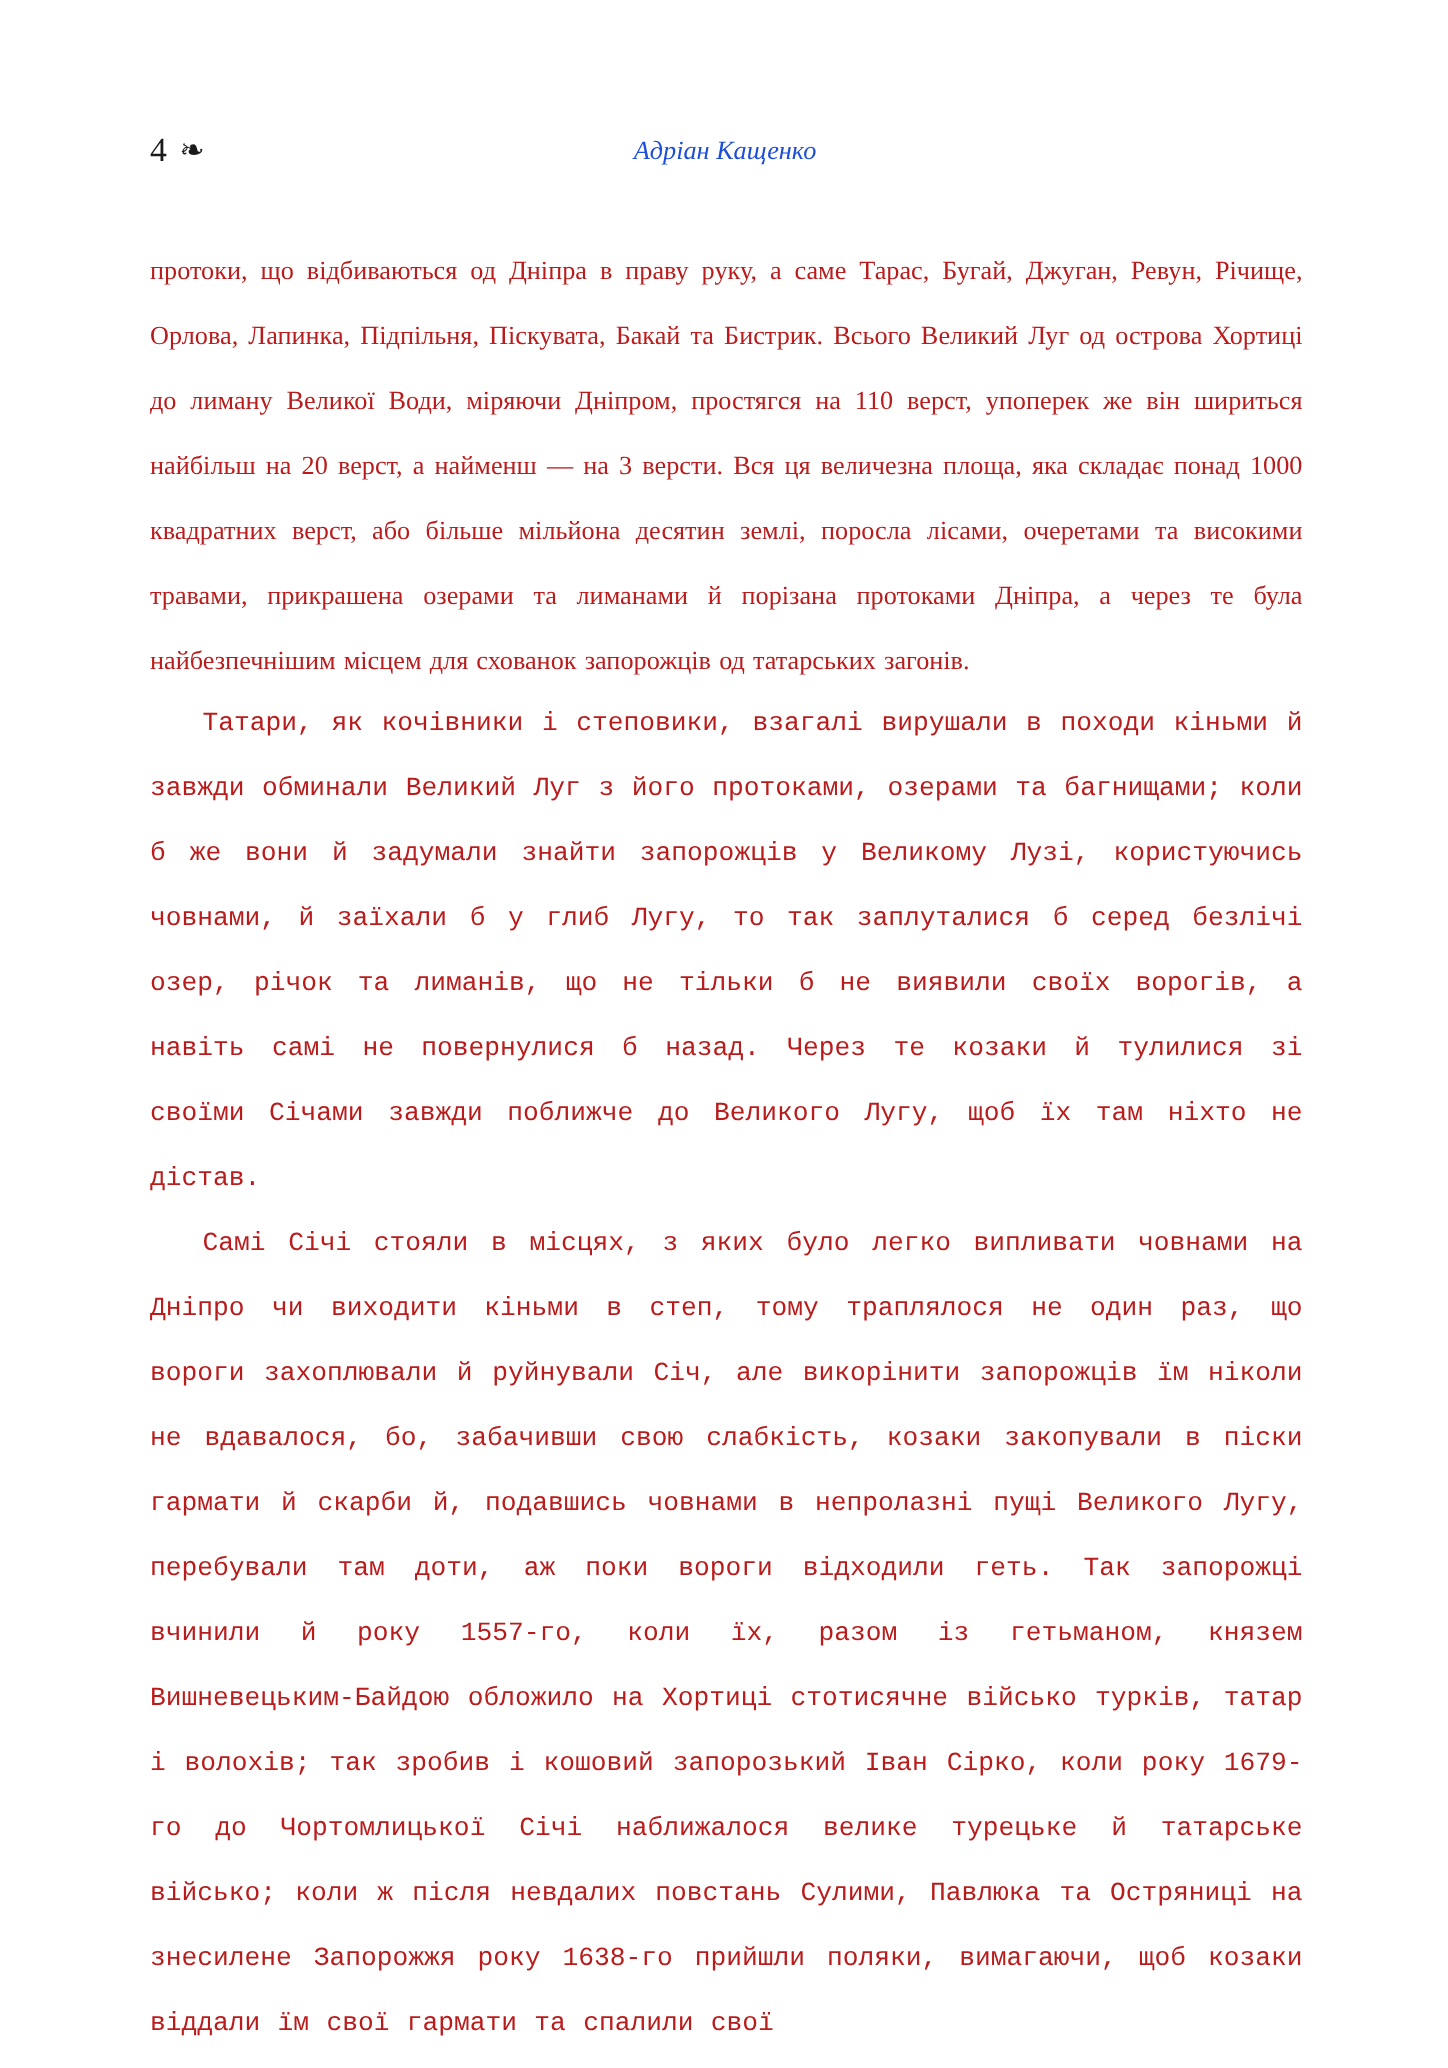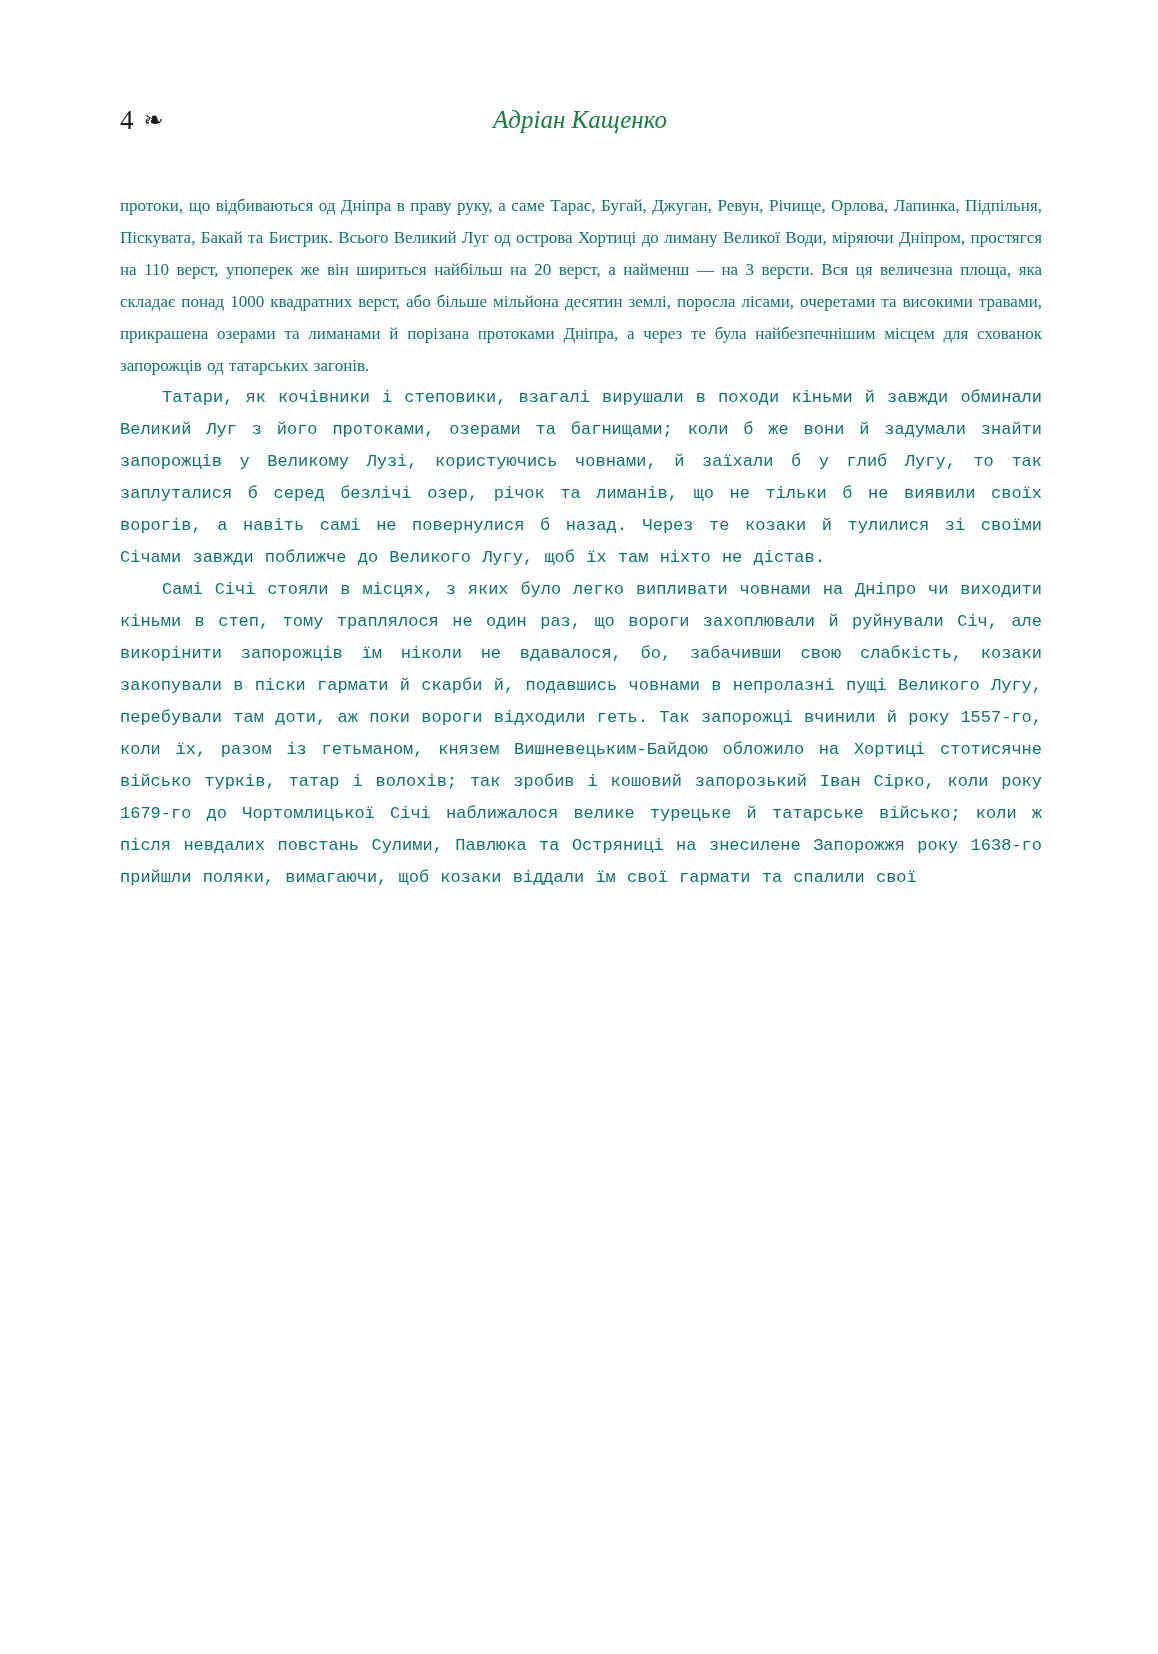--- a/index.html
+++ b/index.html
@@ -45,33 +45,33 @@
     transform: translateY(-1px);
     display: inline-block;
   }
   .running-title {
     position: absolute;
     left: 0;
     right: 0;
     top: 0;
     text-align: center;
     font-style: italic;
-    font-size: 25px;
+    font-size: 21px;
     line-height: 32px;
-    color: #15803d;
+    color: #1d4ed8;
   }
   .text-block {
     position: absolute;
     top: 190px;
     left: 120px;
     width: 922px;
-    font-size: 17px;
-    line-height: 32px;
+    font-size: 21px;
+    line-height: 52px;
     text-align: justify;
-    color: #0f766e;
+    color: #b91c1c;
     hyphens: none;
     word-spacing: 0.06em;
   }
   .text-block p {
     margin: 0;
     padding: 0;
   }
   .text-block p.indent {
     text-indent: 42px;
     font-family: Liberation Mono, monospace;

